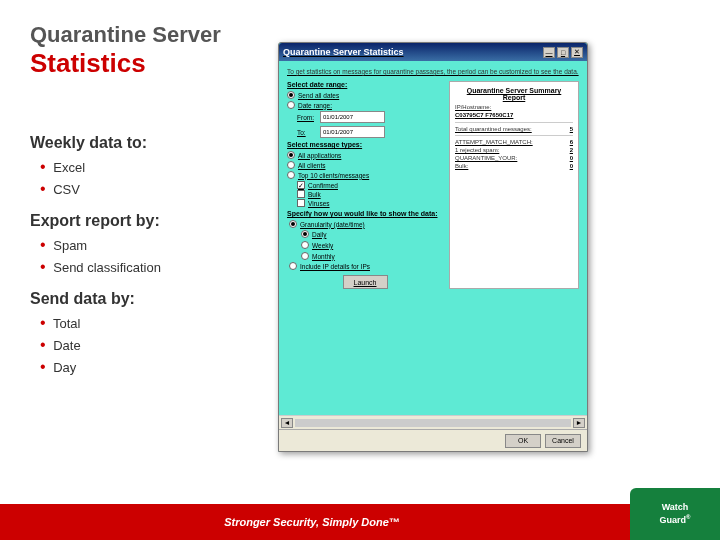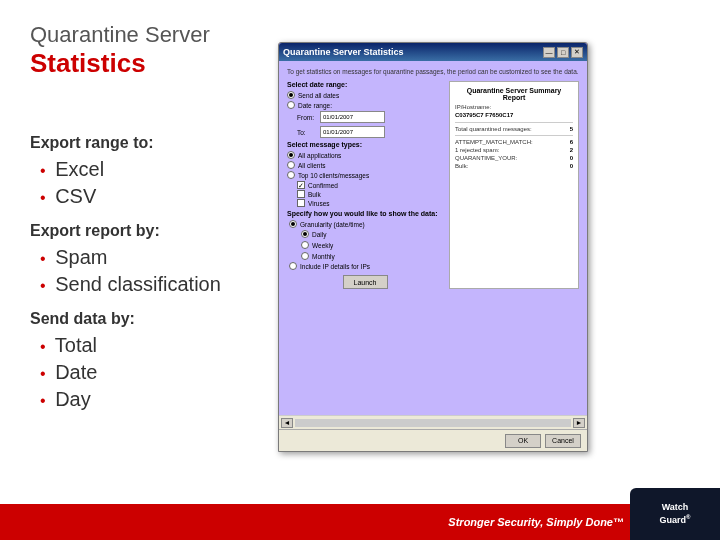--- a/index.html
+++ b/index.html
@@ -21,21 +21,21 @@
     }
 
     
     .title-area {
       position: absolute;
       top: 22px;
       left: 30px;
     }
     .title-line1 {
       font-size: 22px;
-      font-weight: normal;
+      font-weight: bold;
       color: #555555;
     }
     .title-line2 {
       font-size: 26px;
       font-weight: bold;
       color: #cc0000;
     }
 
     
     .left-content {
@@ -45,21 +45,21 @@
       width: 240px;
     }
     .section-heading {
       font-size: 16px;
       font-weight: bold;
       color: #333333;
       margin-bottom: 6px;
       margin-top: 14px;
     }
     .bullet-item {
-      font-size: 20px;
+      font-size: 13px;
       color: #333333;
       margin-left: 10px;
       margin-bottom: 4px;
     }
     .bullet-item::before {
       content: '•';
       color: #cc0000;
       font-size: 16px;
       margin-right: 4px;
     }
@@ -77,39 +77,39 @@
     
     .footer-bar {
       position: absolute;
       bottom: 0;
       left: 0;
       width: 720px;
       height: 36px;
       background: #cc0000;
       display: flex;
       align-items: center;
-      justify-content: flex-end;
+      justify-content: center;
       padding-right: 16px;
     }
     .footer-tagline {
       font-size: 11px;
       font-style: italic;
       color: #ffffff;
       font-weight: bold;
       margin-right: 80px;
     }
 
     
     .wg-badge {
       position: absolute;
       bottom: 0;
       right: 0;
       width: 90px;
       height: 52px;
-      background: #0f172a;
+      background: #15803d;
       border-radius: 6px 0 0 0;
       display: flex;
       align-items: center;
       justify-content: center;
     }
     .wg-logo-text {
       font-size: 9px;
       font-weight: bold;
       color: #ffffff;
       text-align: center;
@@ -119,24 +119,25 @@
       font-size: 6px;
     }
 
     
     .dialog-window {
       position: absolute;
       top: 42px;
       left: 278px;
       width: 310px;
       height: 410px;
-      background: #c4b5fd;
+      background: #5eead4;
       border: 1px solid #7a7a7a;
       border-radius: 3px 3px 0 0;
       box-shadow: 2px 2px 6px rgba(0,0,0,0.4);
+      text-decoration: underline;
     }
     .dialog-titlebar {
       background: linear-gradient(to bottom, #0a246a, #3a6ea5);
       height: 18px;
       border-radius: 3px 3px 0 0;
       display: flex;
       align-items: center;
       justify-content: space-between;
       padding: 0 4px;
     }
@@ -378,21 +379,21 @@
 <body>
 
 <div class="slide">
 
   <div class="title-area">
     <div class="title-line1">Quarantine Server</div>
     <div class="title-line2">Statistics</div>
   </div>
 
   <div class="left-content">
-    <div class="section-heading">Export range to:</div>
+    <div class="section-heading">Weekly data to:</div>
     <div class="bullet-item">
       <span>Excel</span>
     </div>
     <div class="bullet-item">
       <span>CSV</span>
     </div>
 
     <div class="section-heading">Export report by:</div>
     <div class="bullet-item">
       <span>Spam</span>

